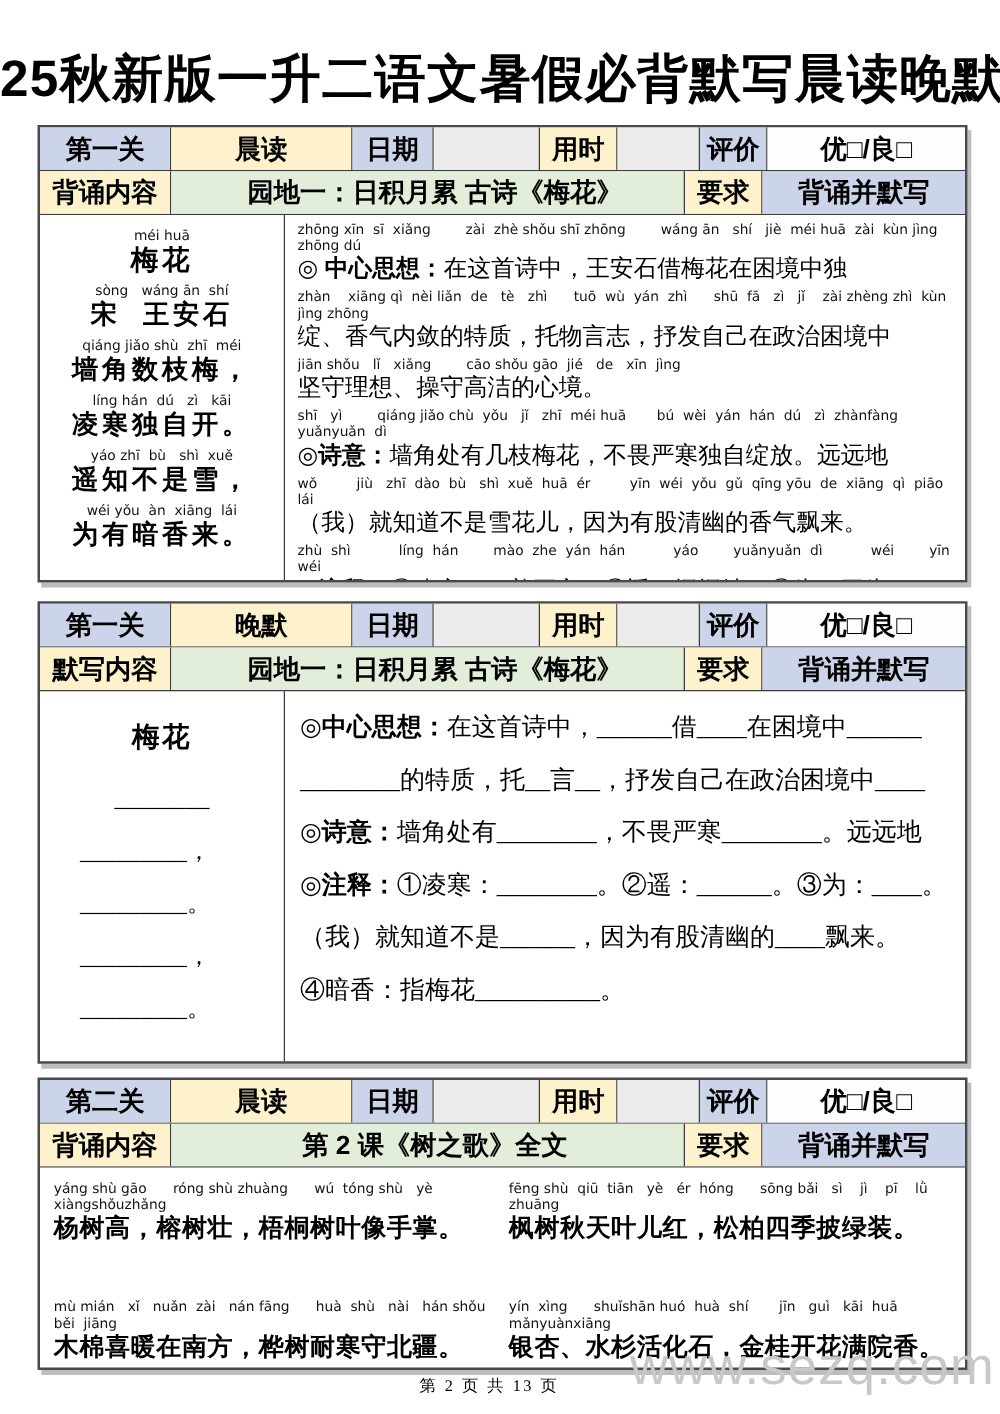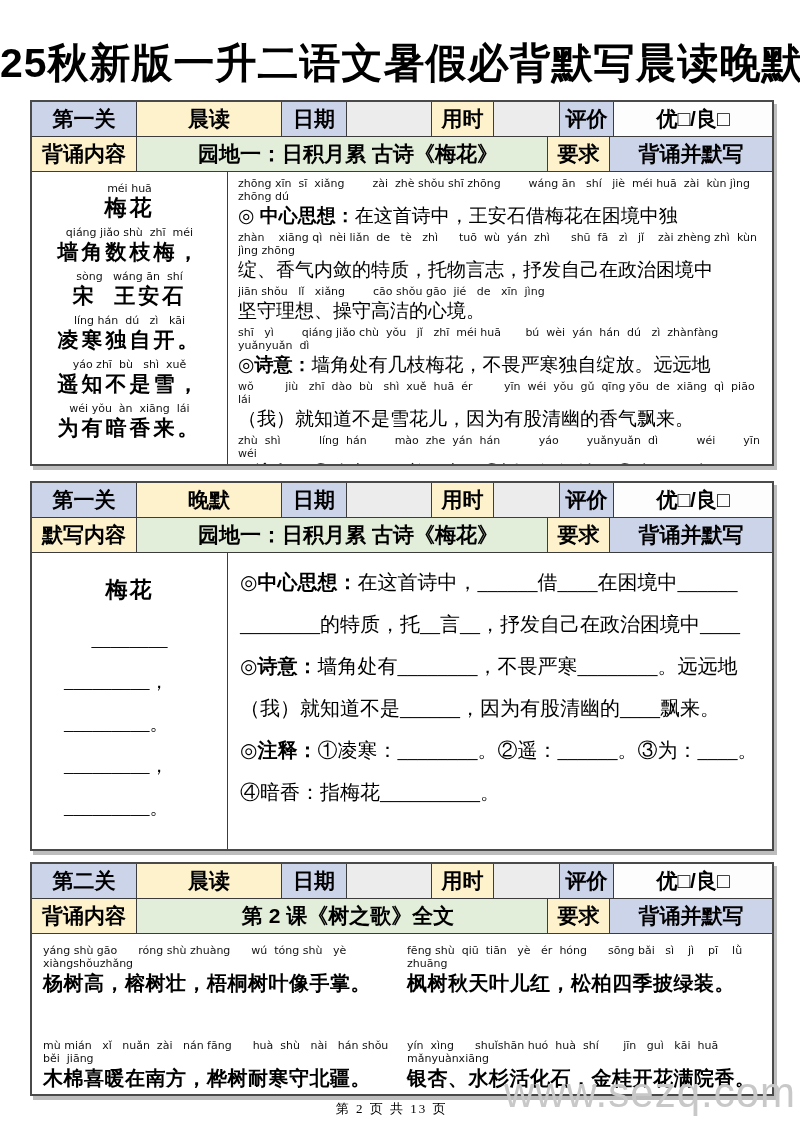--- a/index.html
+++ b/index.html
@@ -74,26 +74,26 @@
       <div class="cell yel r3">要求</div>
       <div class="cell lav r4 last">背诵并默写</div>
     </div>
     <div class="content h292">
       <div class="leftcol poem">
         <div class="pair">
           <div class="py">méi huā</div>
           <div class="hz poem-title">梅花</div>
         </div>
         <div class="pair">
+          <div class="py">sòng   wáng ān  shí</div>
+          <div class="hz">宋  王安石</div>
+        </div>
+        <div class="pair">
           <div class="py">qiáng jiǎo shù  zhī  méi</div>
           <div class="hz">墙角数枝梅，</div>
-        </div>
-        <div class="pair">
-          <div class="py">sòng   wáng ān  shí</div>
-          <div class="hz">宋  王安石</div>
         </div>
         <div class="pair">
           <div class="py">líng hán  dú   zì   kāi</div>
           <div class="hz">凌寒独自开。</div>
         </div>
         <div class="pair">
           <div class="py">yáo zhī  bù   shì  xuě</div>
           <div class="hz">遥知不是雪，</div>
         </div>
         <div class="pair">
@@ -154,22 +154,22 @@
         <div class="bl">________</div>
         <div class="bl bl-left">_________，</div>
         <div class="bl bl-left">_________。</div>
         <div class="bl bl-left">_________，</div>
         <div class="bl bl-left">_________。</div>
       </div>
       <div class="rightcol g2notes">
         <div class="g2line"><span class="head">◎中心思想：</span><span>在这首诗中，______借____在困境中______</span></div>
         <div class="g2line"><span class="head"></span><span>________的特质，托__言__，抒发自己在政治困境中____</span></div>
         <div class="g2line"><span class="head">◎诗意：</span><span>墙角处有________，不畏严寒________。远远地</span></div>
+        <div class="g2line"><span class="head">◎注释：</span><span>①凌寒：________。②遥：______。③为：____。</span></div>
         <div class="g2line"><span class="head"></span><span>（我）就知道不是______，因为有股清幽的____飘来。</span></div>
-        <div class="g2line"><span class="head">◎注释：</span><span>①凌寒：________。②遥：______。③为：____。</span></div>
         <div class="g2line"><span class="head"></span><span>④暗香：指梅花__________。</span></div>
       </div>
     </div>
   </section>
 
   <section class="gate g3">
     <div class="hrow">
       <div class="cell lav w1">第二关</div>
       <div class="cell yel w2">晨读</div>
       <div class="cell lav w3">日期</div>

